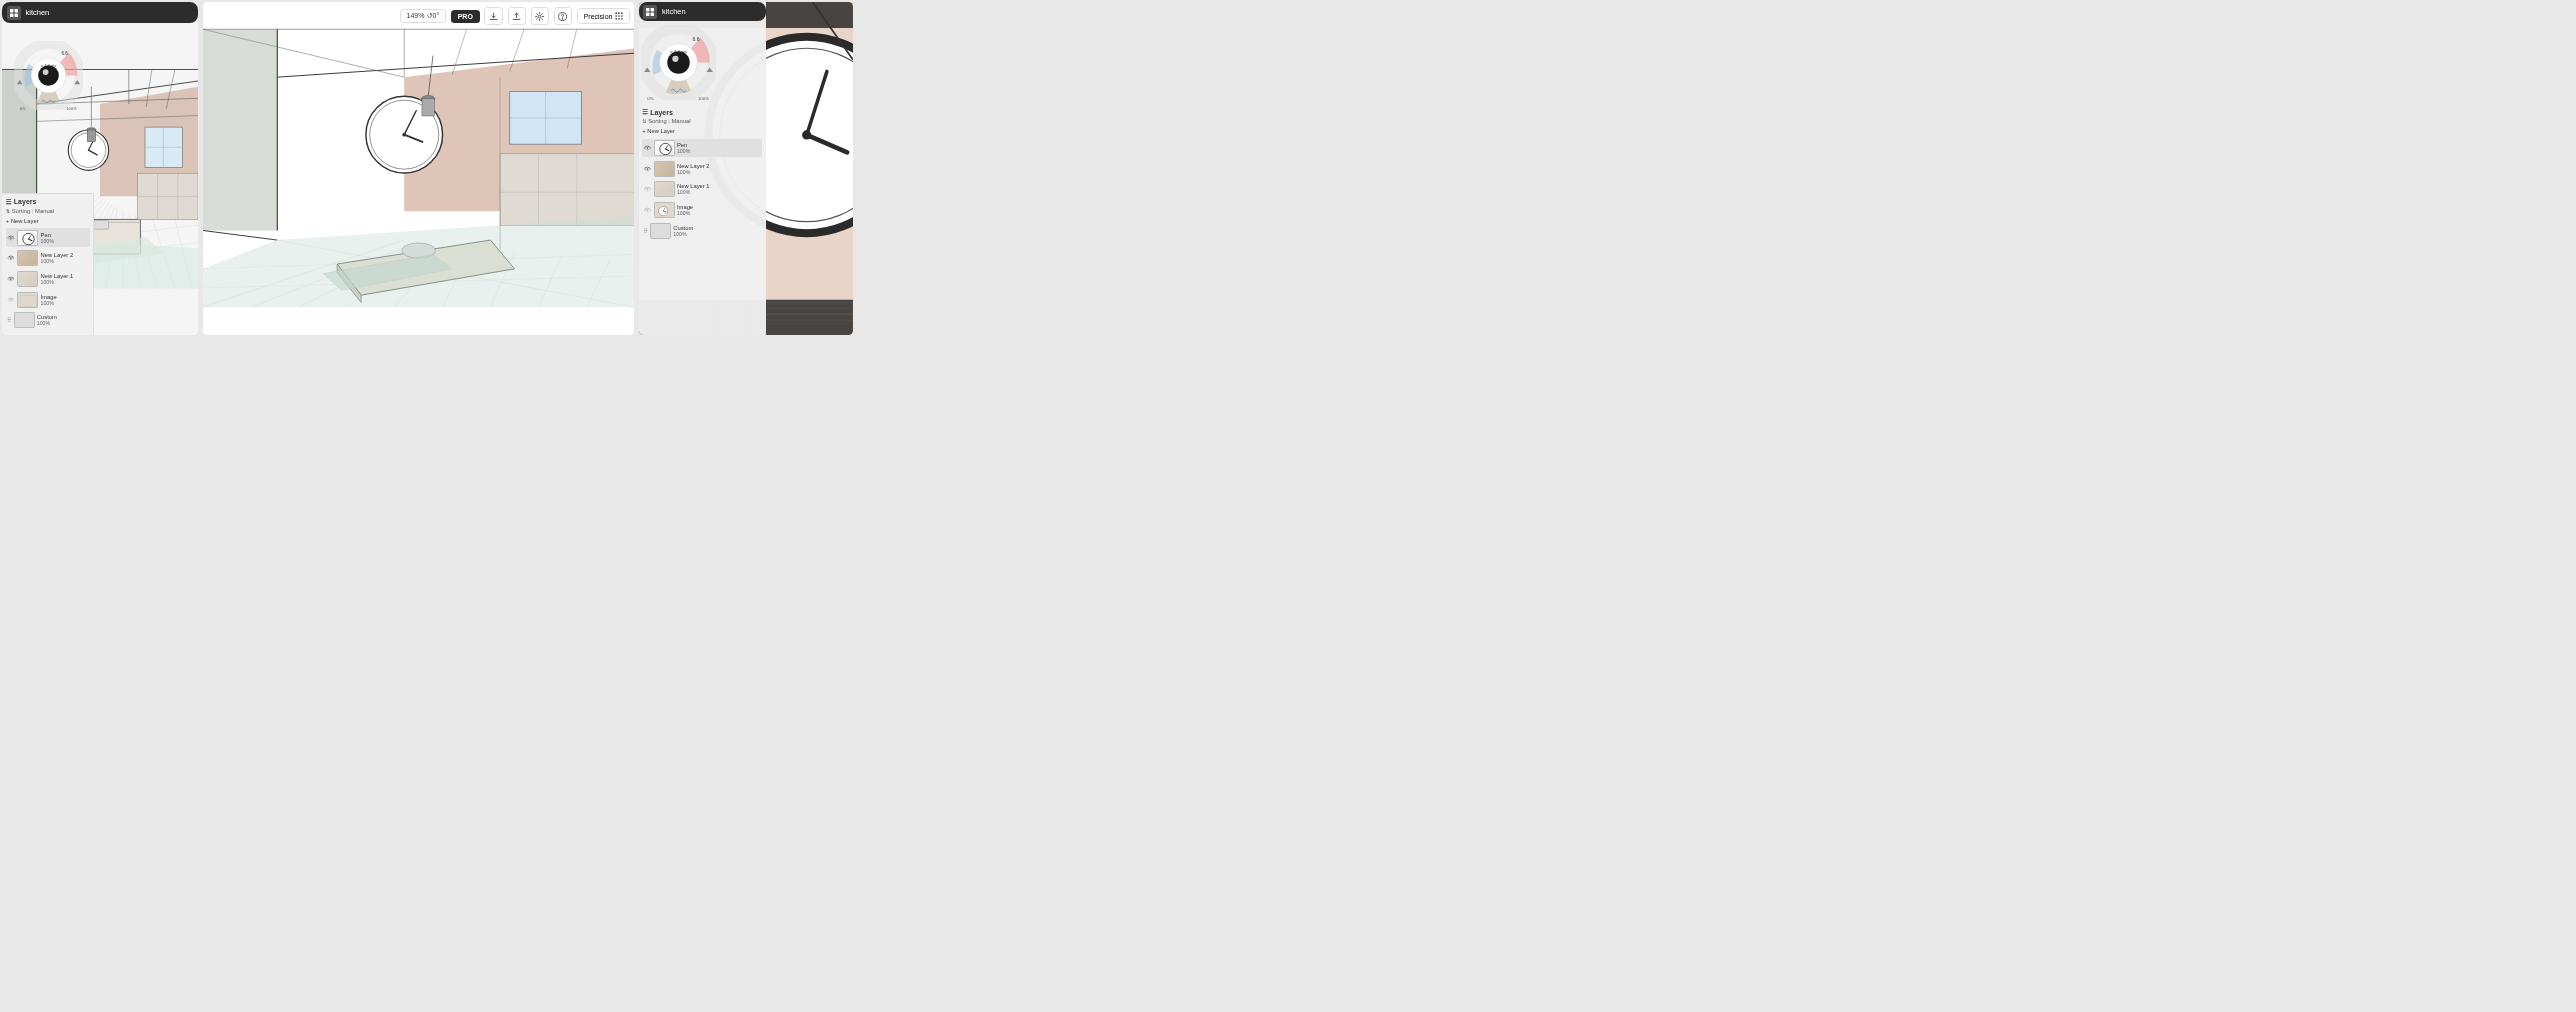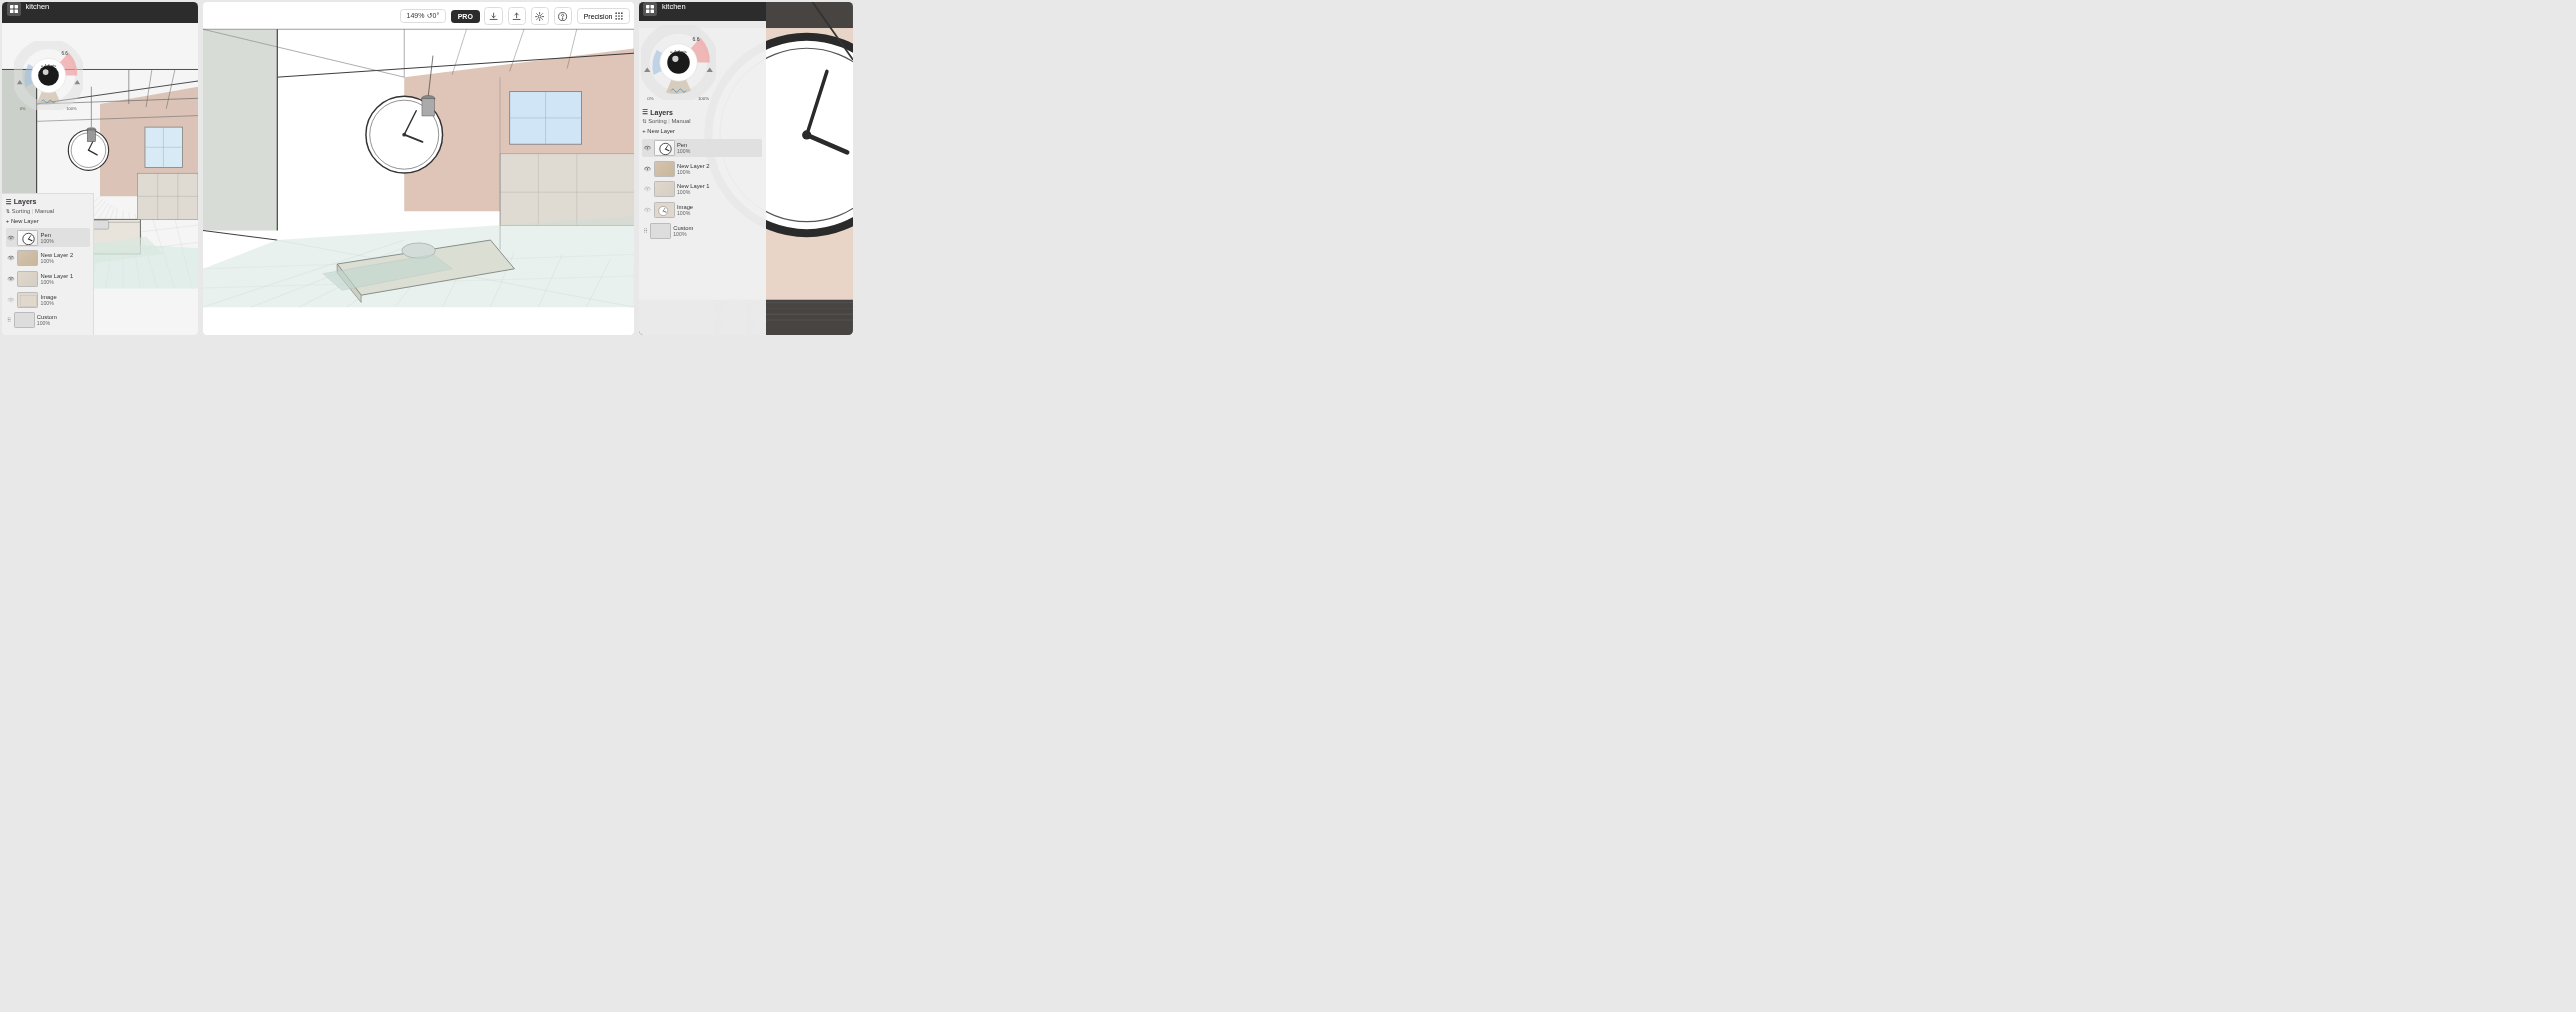--- a/index.html
+++ b/index.html
@@ -25,23 +25,24 @@
       flex-direction: column;
       position: relative;
       flex-shrink: 0;
     }
 
     
     .top-bar {
       background: #2c2c2c;
       height: 21px;
       display: flex;
-      align-items: flex-start;
+      align-items: center;
       padding: 0 4.6px;
       gap: 4.6px;
+      border-radius: 8px;
     }
     .grid-icon-btn {
       width: 14px; height: 14px;
       background: #555;
       border-radius: 2.3px;
       display: flex; align-items: center; justify-content: center;
       cursor: pointer;
     }
     .grid-icon-btn svg { width: 8px; height: 8px; }
     .app-title {

